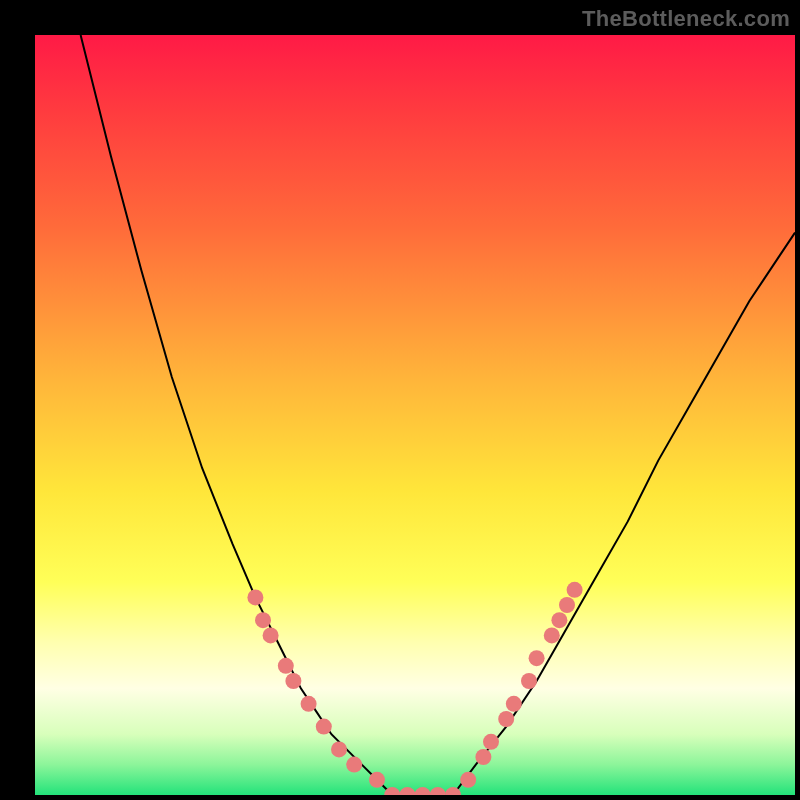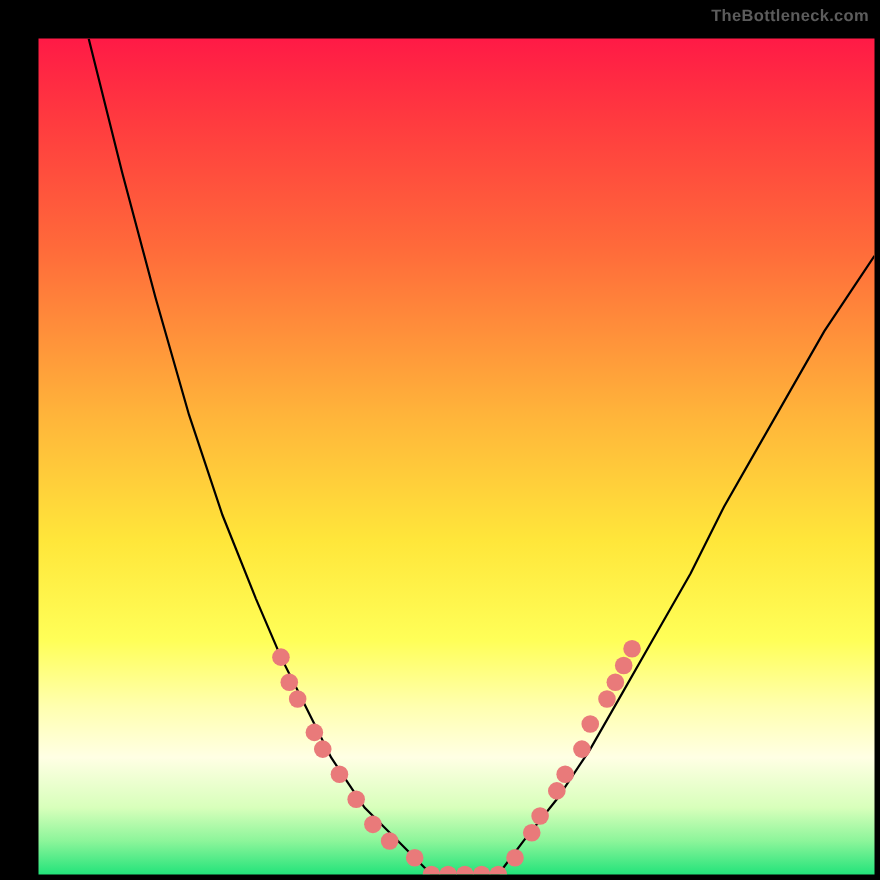--- a/index.html
+++ b/index.html
@@ -36,21 +36,21 @@
       #ffffe4 86%,
       #d8ffbb 92%,
       #8cf59a 96%,
       #23e37a 100%);
     overflow: hidden;
   }
   .watermark {
     position: absolute;
     top: 6px;
     right: 10px;
-    font-size: 15px;
+    font-size: 22px;
     font-weight: 600;
     color: #5c5c5c;
     letter-spacing: 0.3px;
   }
   svg.curve {
     position: absolute;
     left: 0;
     top: 0;
     width: 760px;
     height: 760px;

